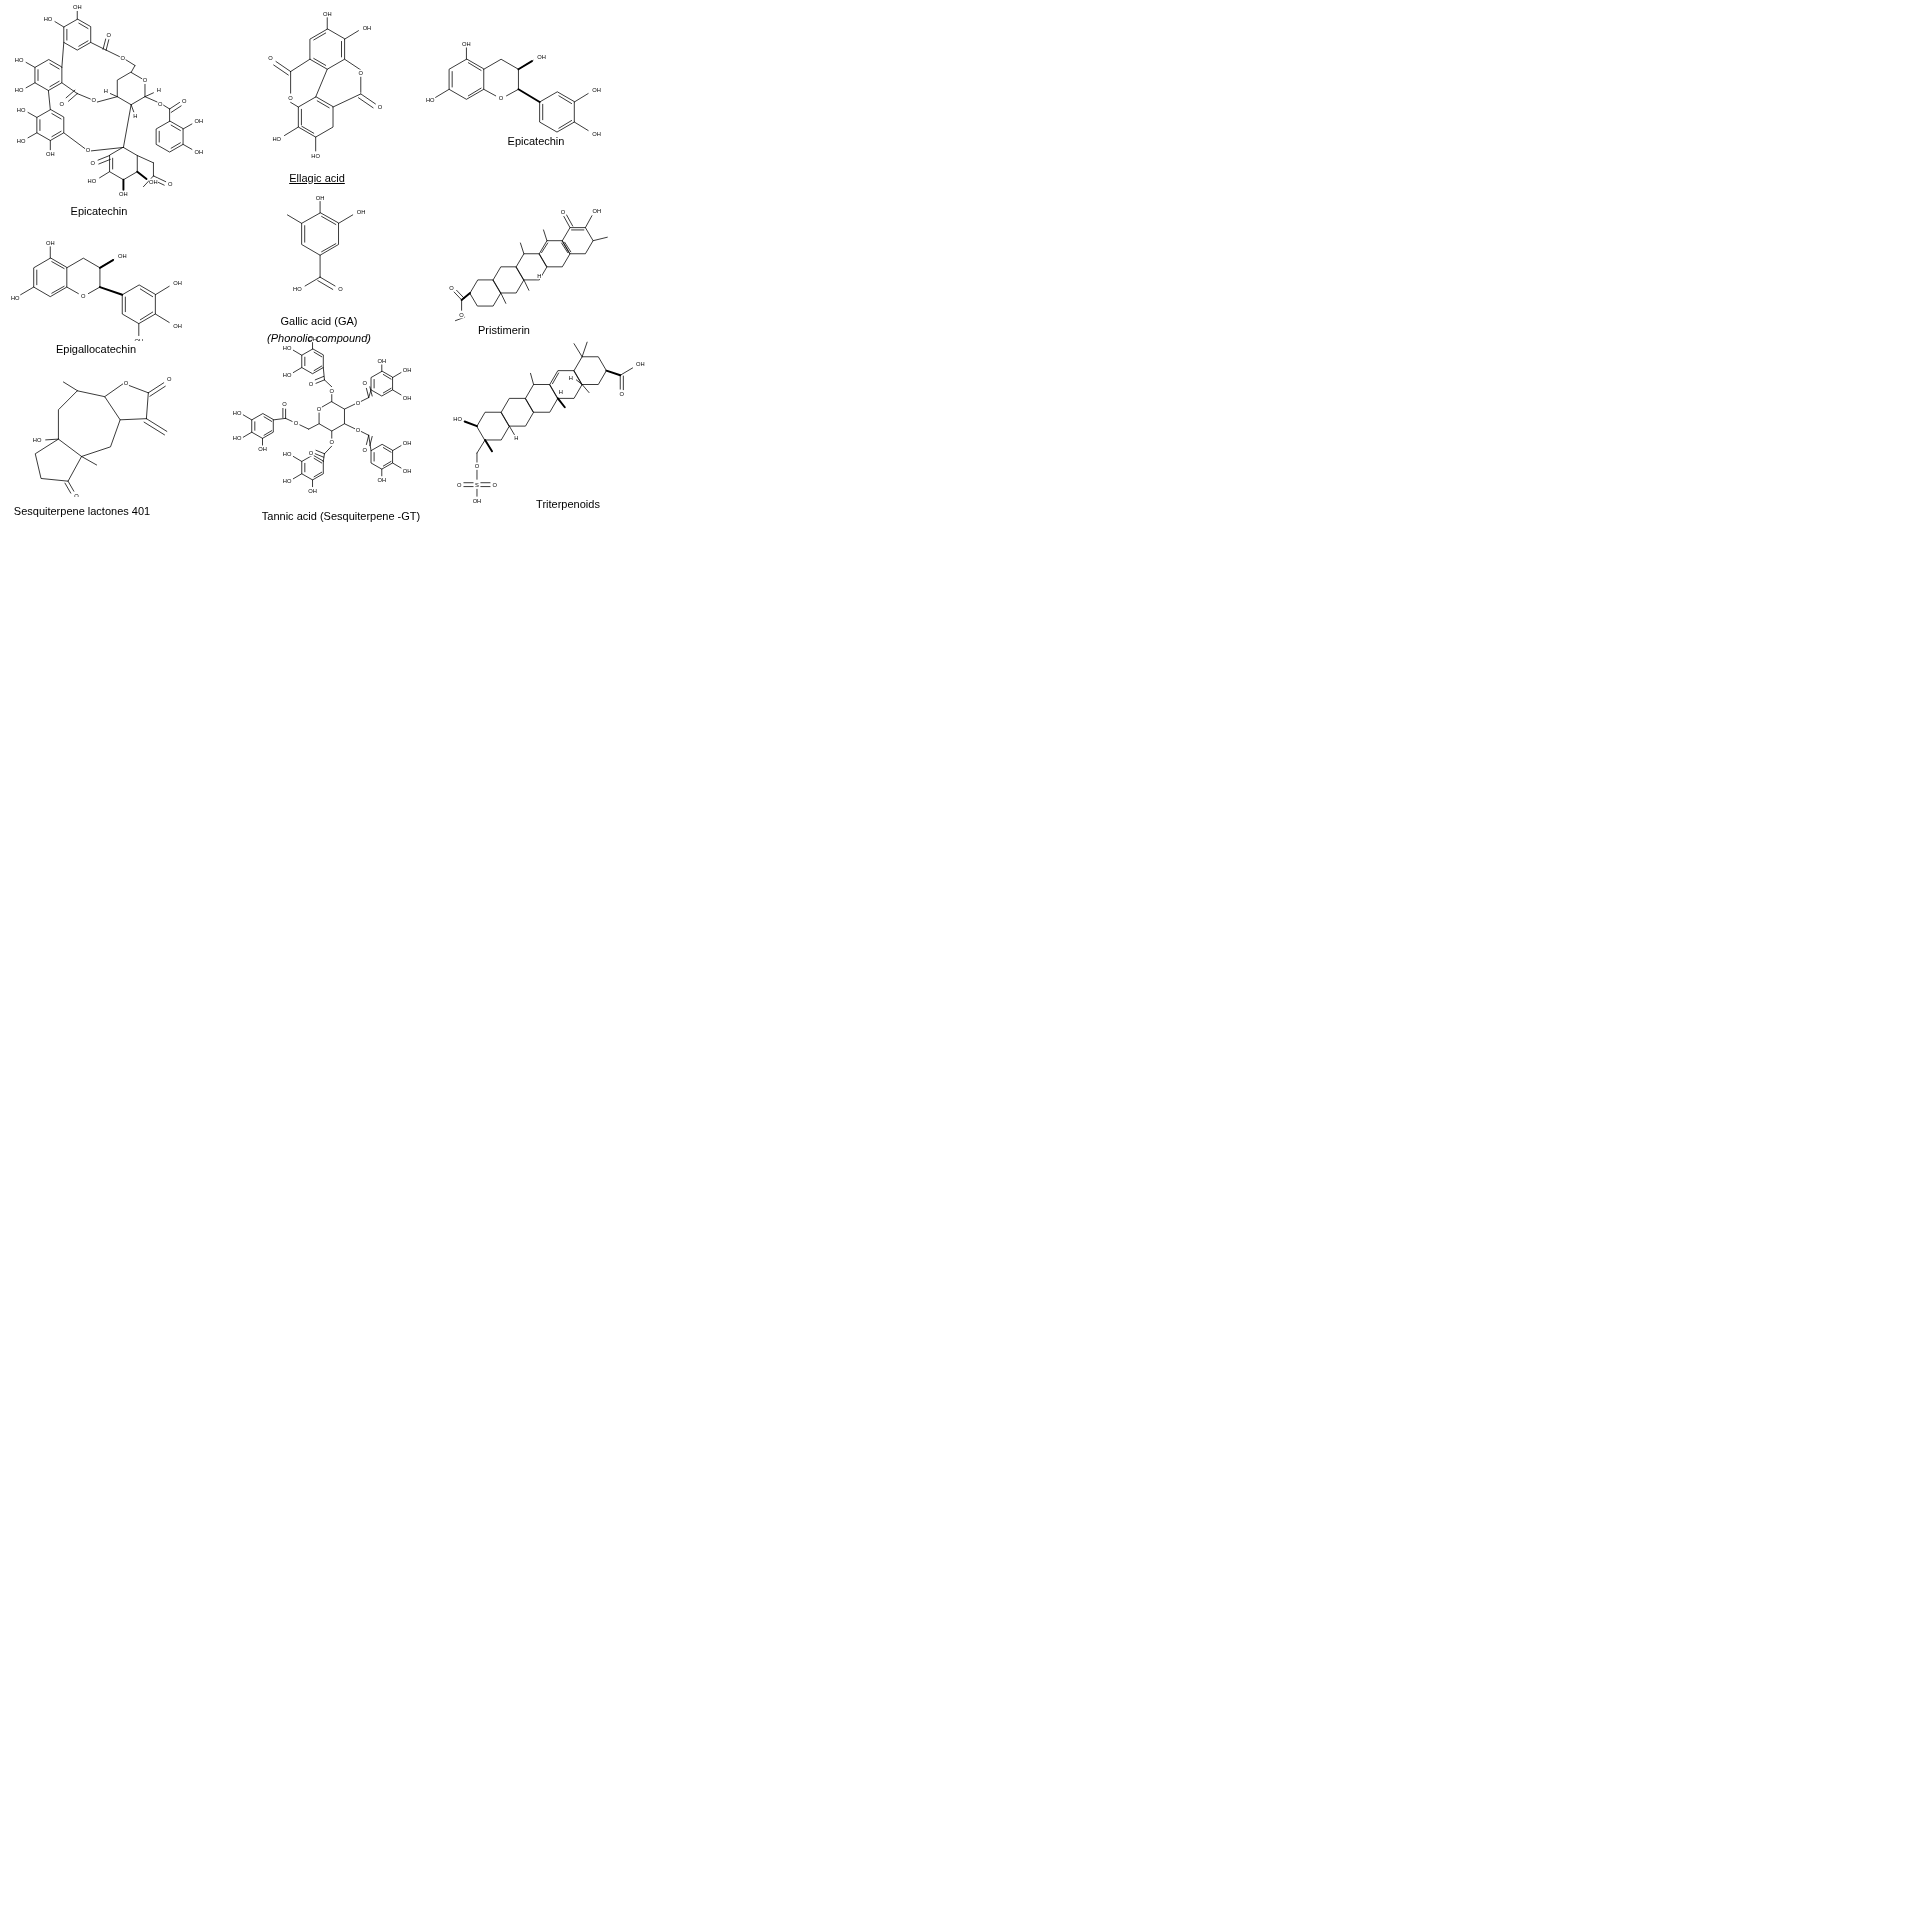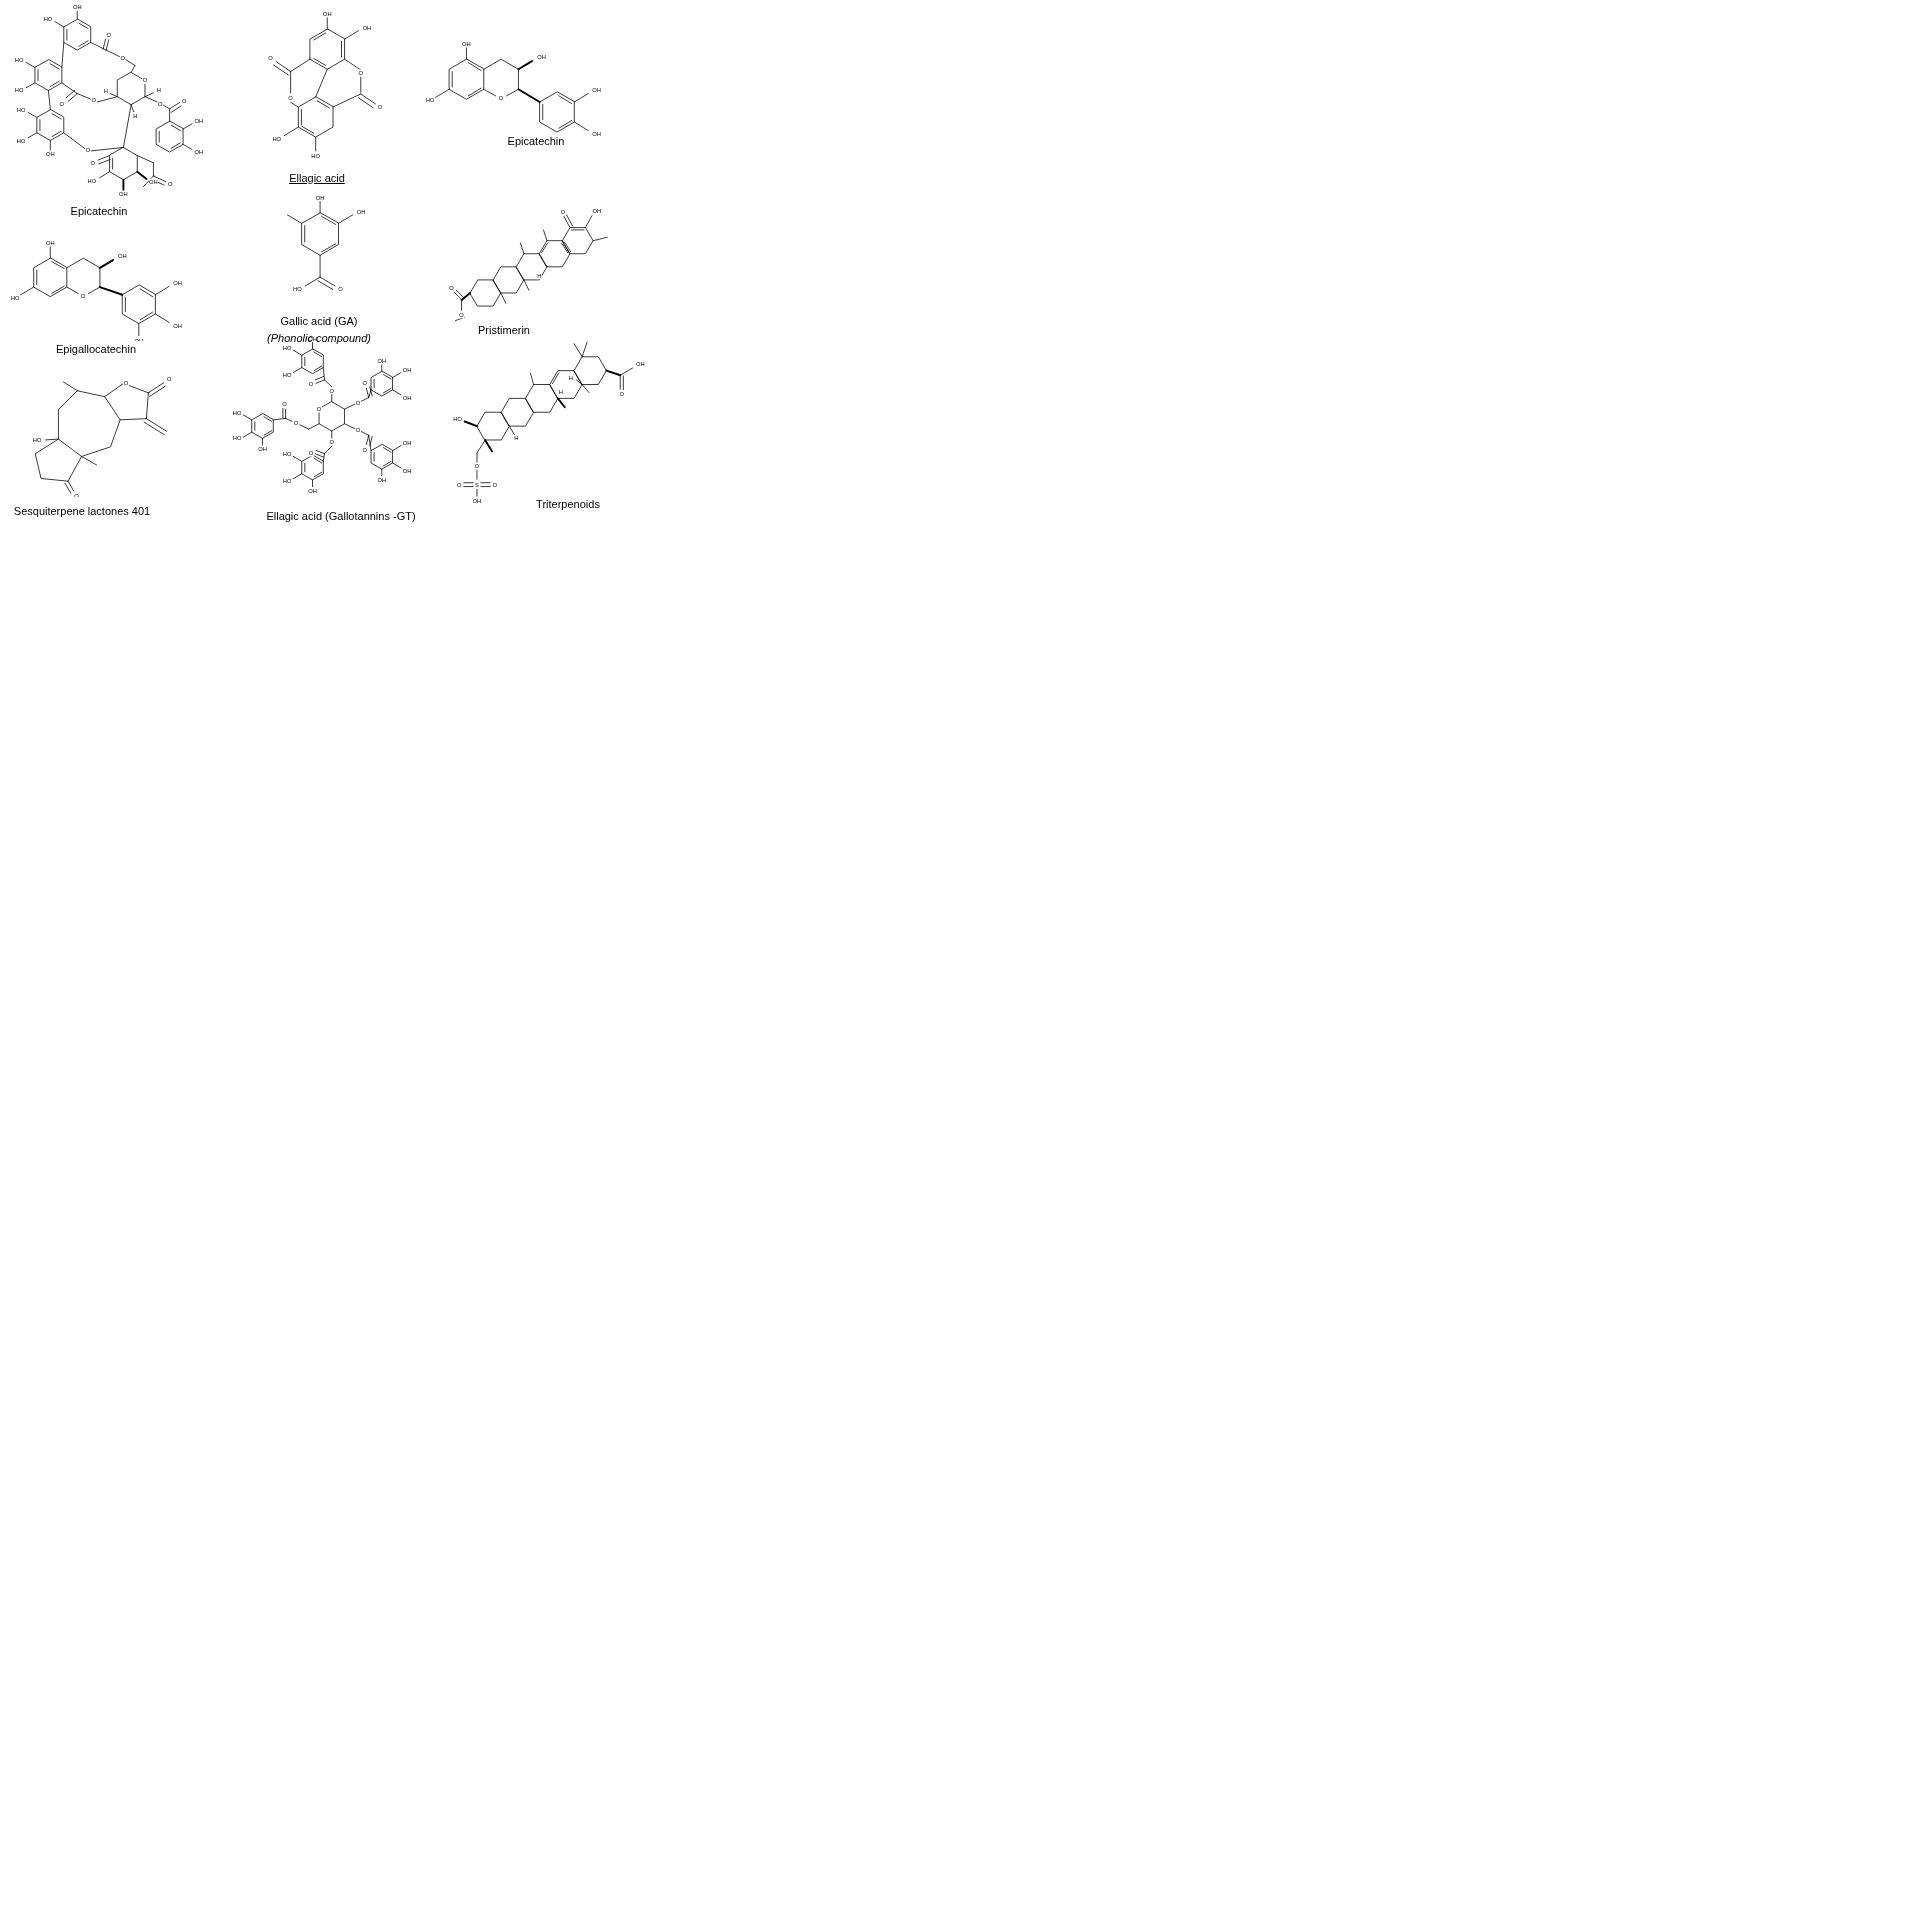--- a/index.html
+++ b/index.html
@@ -466,20 +466,20 @@
     <span>Gallic acid (GA)</span>
     <span>(Phonolic compound)</span>
   </div>
   <div class="caption" id="cap-pristimerin">
     <span>Pristimerin</span>
   </div>
   <div class="caption" id="cap-sesquiterpene">
     <span>Sesquiterpene lactones 401</span>
   </div>
   <div class="caption" id="cap-tannic">
-    <span>Ellagic acid (Gallotannins -GT)</span>
+    <span>Tannic acid (Sesquiterpene -GT)</span>
   </div>
   <div class="caption" id="cap-triterpenoids">
     <span>Triterpenoids</span>
   </div>
 
 </div>
 
 
 </body></html>

